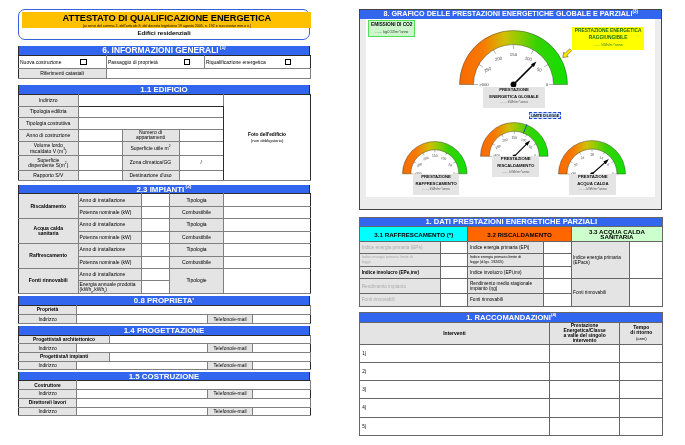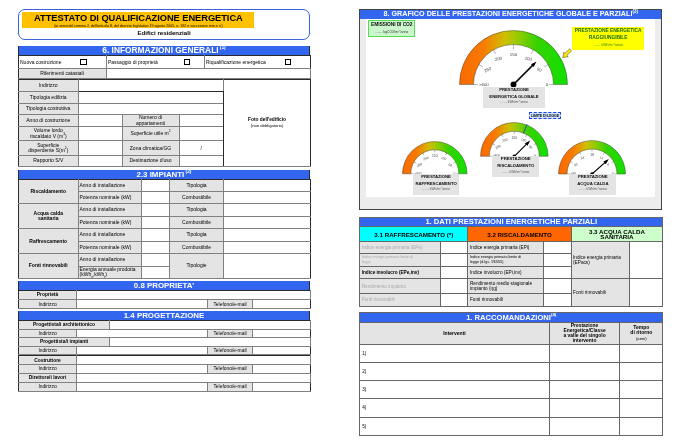--- a/index.html
+++ b/index.html
@@ -4,21 +4,21 @@
 <title>Attestato di Qualificazione Energetica</title>
 <style>
 html,body{margin:0;padding:0;}
 body{width:685px;height:445px;background:#ffffff;font-family:"Liberation Sans",sans-serif;overflow:hidden;position:relative;}
 div{box-sizing:border-box;}
 .abs{position:absolute;}
 
 
 #left{position:absolute;left:18px;top:8.8px;width:292px;}
 .titlebox{border:1.6px solid #3a62d8;border-radius:7px;background:#fff;height:31.7px;position:relative;}
-.titlebar{background:#ffc000;text-align:center;position:absolute;left:3.4px;top:2.5px;width:232px;height:15.9px;}
+.titlebar{background:#ffc000;text-align:center;position:absolute;left:3.4px;top:2.5px;width:289px;height:15.9px;}
 .t1{font-size:9.3px;font-weight:bold;letter-spacing:-.05px;color:#000;line-height:11.3px;padding-top:.4px;}
 .t2{font-size:3.6px;color:#000;line-height:4.4px;}
 .t3{font-size:6.1px;font-weight:bold;text-align:center;line-height:8px;position:absolute;left:0;top:19.5px;width:100%;}
 
 .sechead{background:#3366ee;color:#fff;font-weight:bold;font-size:7.9px;text-align:center;line-height:9.3px;height:8.8px;border-left:1px solid #2b2b2b;border-right:1px solid #2b2b2b;overflow:hidden;}
 #h1{margin-top:5.8px;font-size:8.4px;} #h11{margin-top:6.1px;} #h12{margin-top:3.2px;} #h13{margin-top:2.1px;} #h14{margin-top:1.9px;} #h15{margin-top:1.3px;}
 .sechead sup{font-size:4.9px;vertical-align:super;line-height:0;margin-left:1.2px;}
 .tbl{border-collapse:collapse;width:292px;table-layout:fixed;font-size:4.6px;}
 .tbl td{border:.6px solid #808080;padding:0 1px;vertical-align:middle;line-height:5.2px;font-size:5px;}
 .tbl tr{height:11.7px;}
@@ -110,20 +110,21 @@
     <td class="val lft thickl" data-name="cell-passaggio-proprieta"><span data-name="label-passaggio-proprieta">Passaggio di proprietà</span><span class="cb" style="margin-left:26px" data-name="checkbox-passaggio-proprieta"></span></td>
     <td class="val lft thickl thickr" data-name="cell-riqualificazione"><span data-name="label-riqualificazione">Riqualificazione energetica</span><span class="cb" style="margin-left:19px" data-name="checkbox-riqualificazione"></span></td>
   </tr>
   <tr data-name="table-row" style="height:10px">
     <td class="lbl thickl" data-name="label-riferimenti-catastali">Riferimenti catastali</td>
     <td class="val thickl" colspan="2" data-name="input-riferimenti-catastali"></td>
   </tr>
   </tbody>
     </table>
 
+  <div class="sechead" id="h11" data-name="section-11-header"><span data-name="section-11-title">1.1 EDIFICIO</span></div>
   <table class="tbl" data-name="section-11-table">
   <colgroup>
         <col style="width:59.5px">
         <col style="width:44px">
         <col style="width:57px">
         <col style="width:44.5px">
         <col style="width:87.1px">
       </colgroup>
   <tbody>
         <tr data-name="table-row" class="hdrow">
@@ -280,20 +281,21 @@
   </tr>
   <tr data-name="table-row">
     <td class="lbl thickl" data-name="label-imp-indirizzo">Indirizzo</td>
     <td class="val thickl" colspan="2" data-name="input-imp-indirizzo"></td>
     <td class="lbl thickl ctr" data-name="label-imp-telefono">Telefono/e-mail</td>
     <td class="val thickl thickr" data-name="input-imp-telefono"></td>
   </tr>
   </tbody>
     </table>
 
+  <div class="sechead" id="h15" data-name="section-15-header"><span data-name="section-15-title">1.5 COSTRUZIONE</span></div>
   <table class="tbl tblp t15" data-name="section-15-table">
   <colgroup>
         <col style="width:58px">
         <col style="width:131px">
         <col style="width:45px">
         <col style="width:58px">
       </colgroup>
   <tbody>
         <tr data-name="table-row" class="hdrow">
     <td class="lbl thickl bold" data-name="label-costruttore">Costruttore</td>

